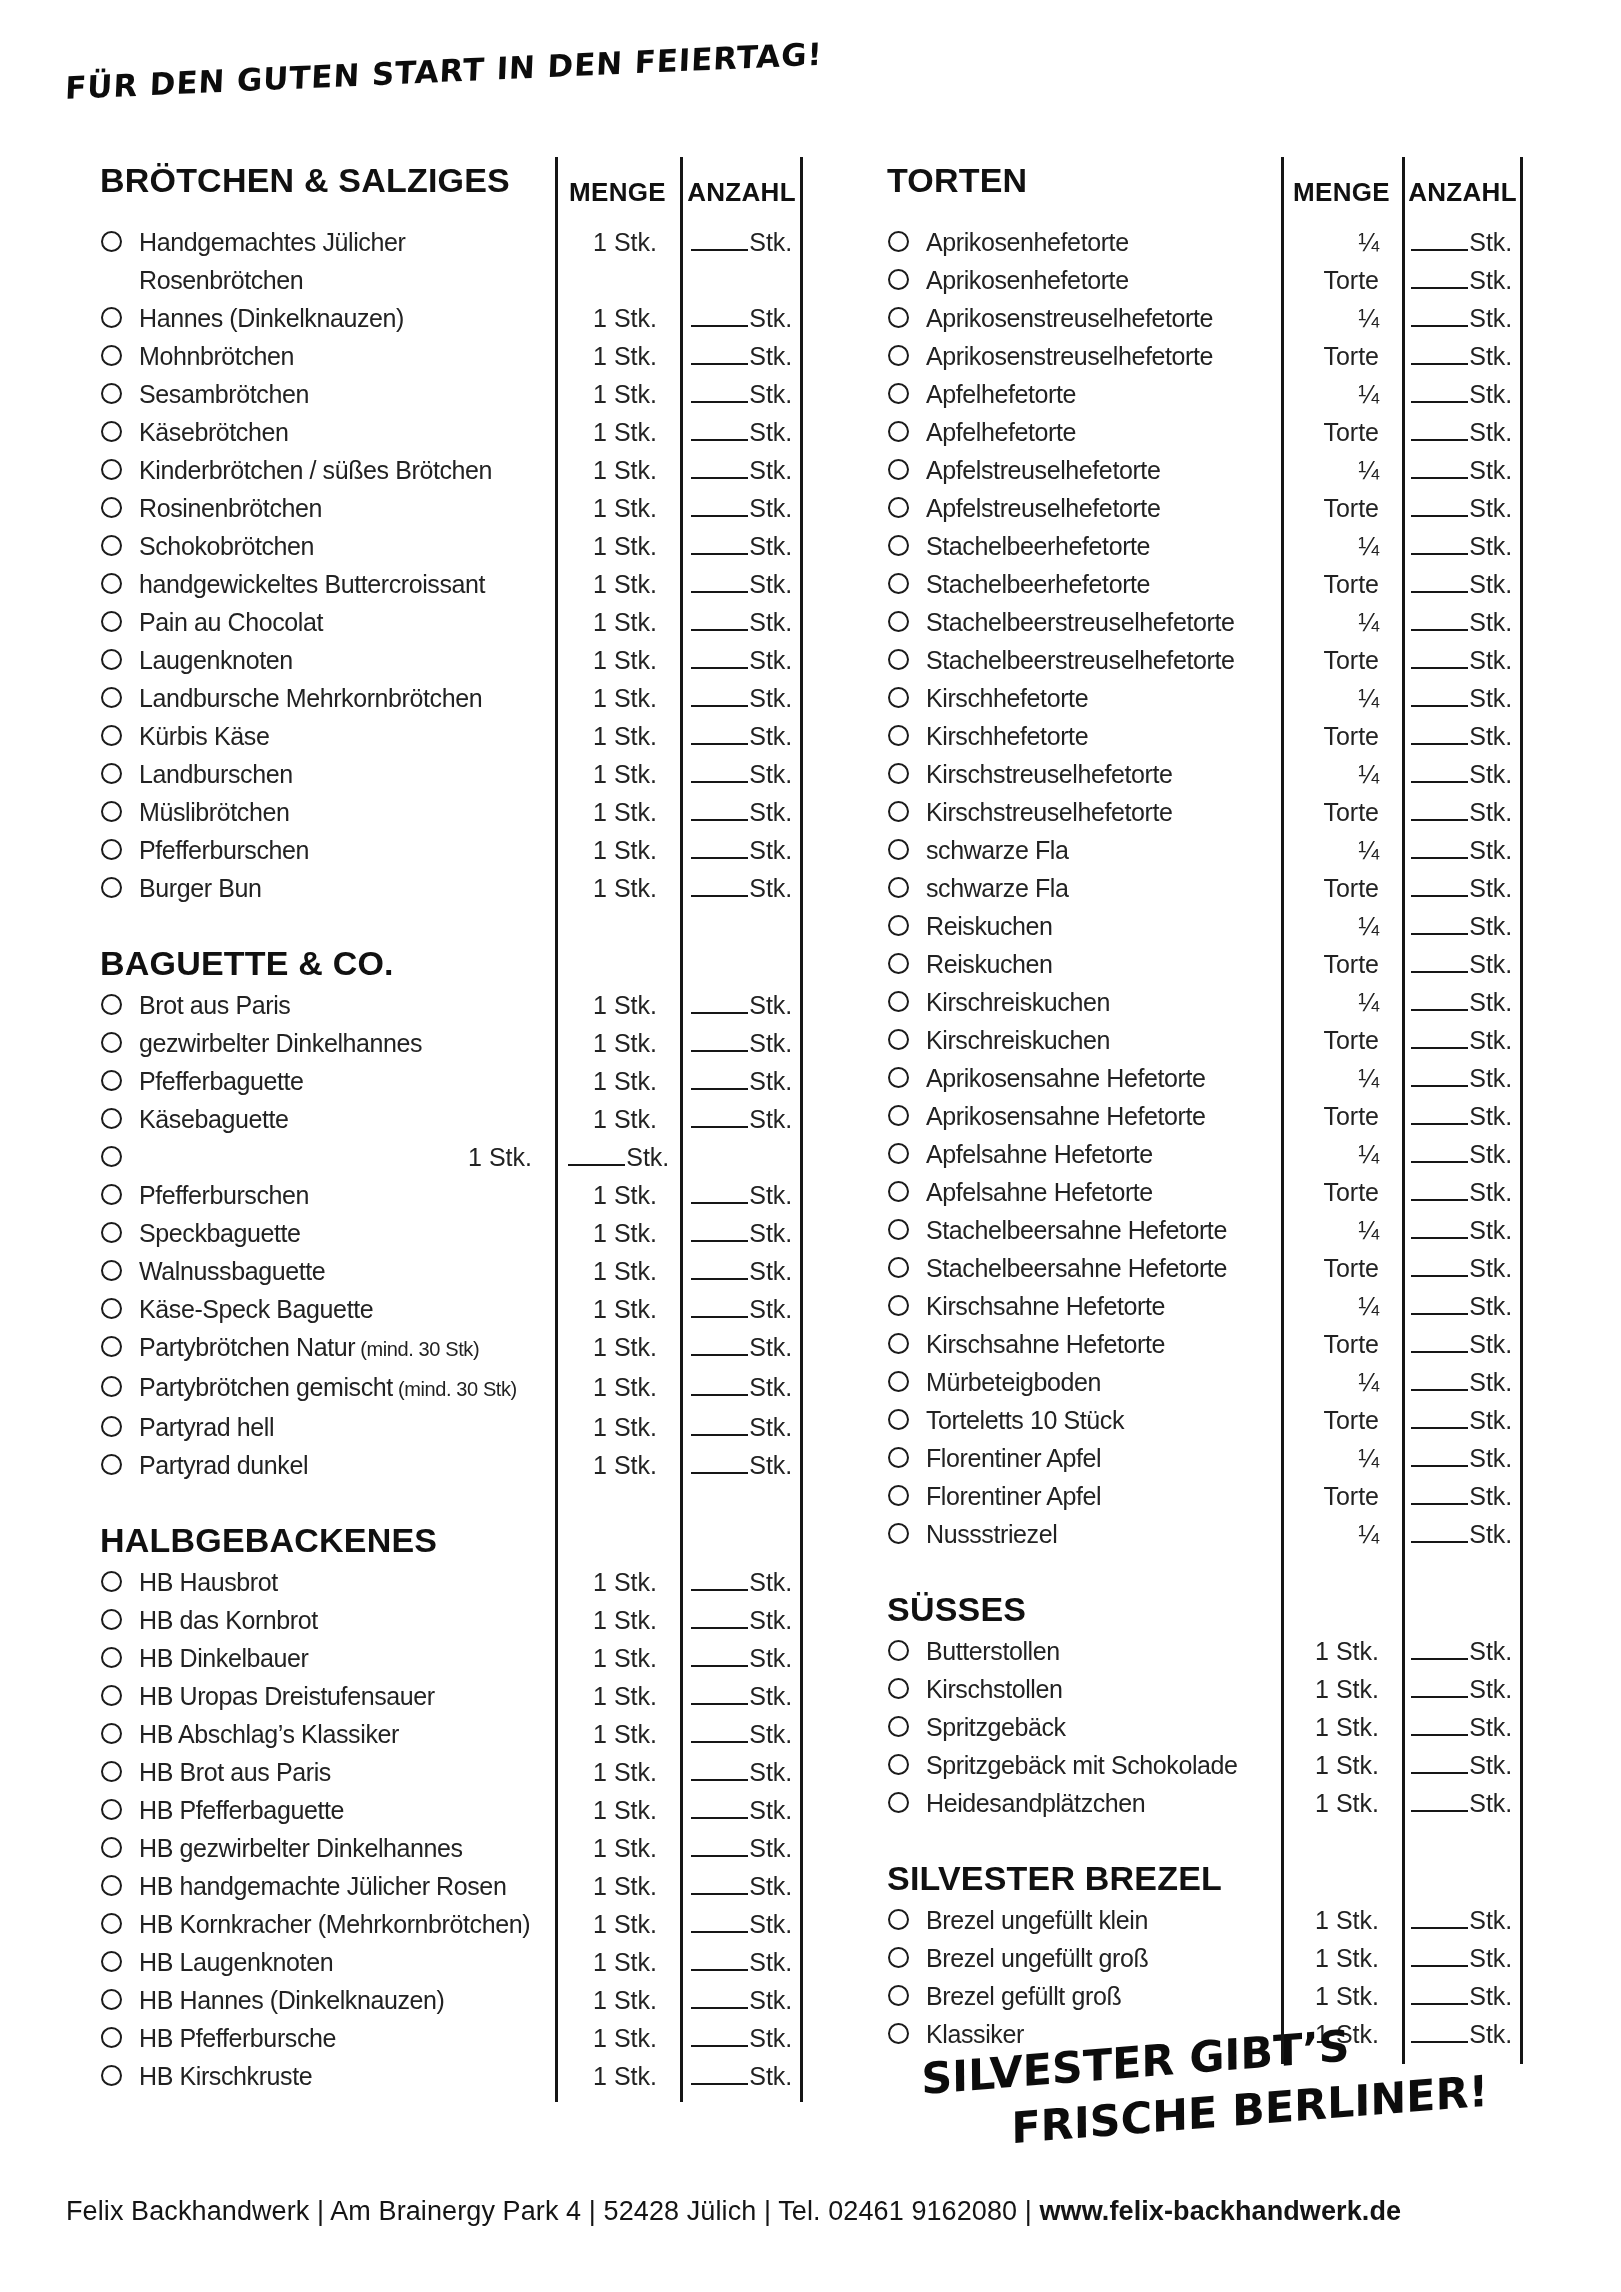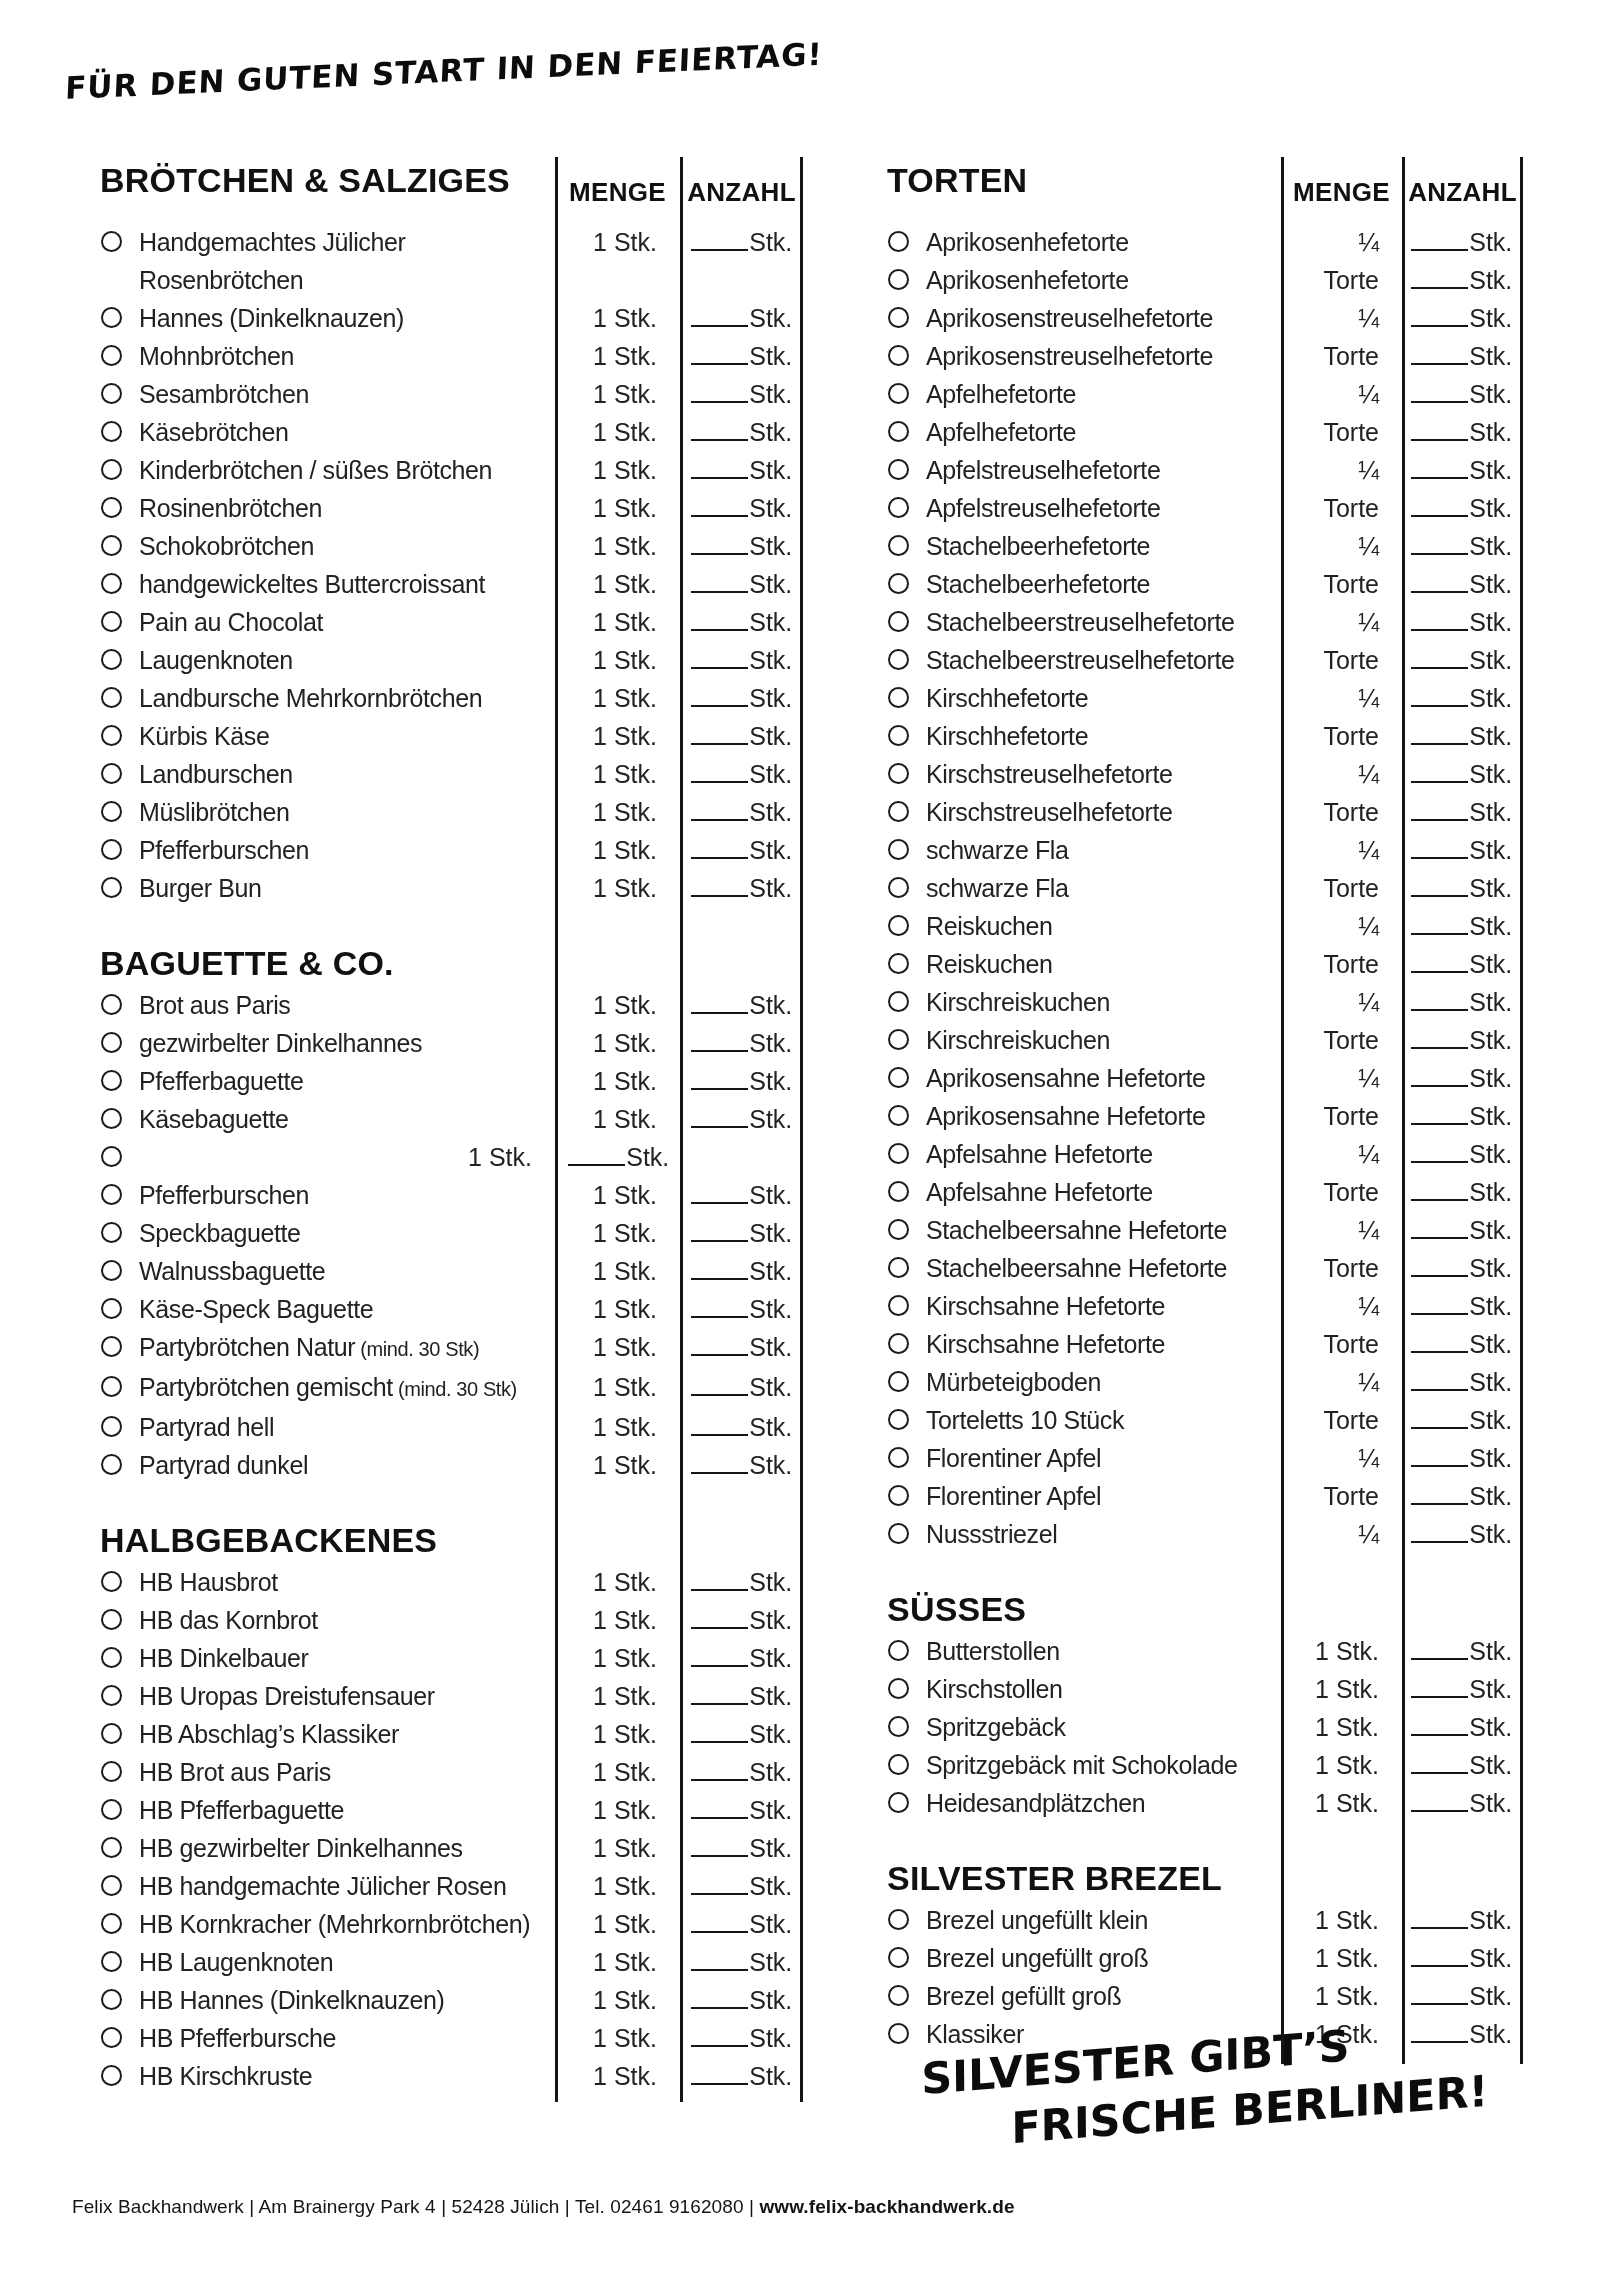--- a/index.html
+++ b/index.html
@@ -59,21 +59,21 @@
   }
   .cell-label { font-size:25px; white-space:nowrap; letter-spacing:-0.4px; color:#222; }
   .row.wrap .cell-label { white-space:normal; }
   .cell-label .note { font-size:20px; }
   .cell-menge  { font-size:25px; text-align:right; padding-right:23px; color:#222; }
   .cell-anzahl { font-size:25px; text-align:right; padding-right:10.7px; white-space:nowrap; color:#222; }
   .blank { display:inline-block; width:57px; height:3.6px; border-bottom:2.7px solid #161616;
            vertical-align:baseline; margin-right:0.9px; }
 
   #footer {
-    position:absolute; left:72px; top:2196px; font-size:19px; white-space:nowrap;
+    position:absolute; left:66px; top:2196px; font-size:27px; white-space:nowrap;
     color:#141414; letter-spacing:0.1px;
   }
   #footer b { font-weight:bold; }
 </style>
 </head>
 <body>
 
 <div id="slogan-top" class="marker">FÜR DEN GUTEN START IN DEN FEIERTAG!</div>
 
 <div id="block-left" class="block">

